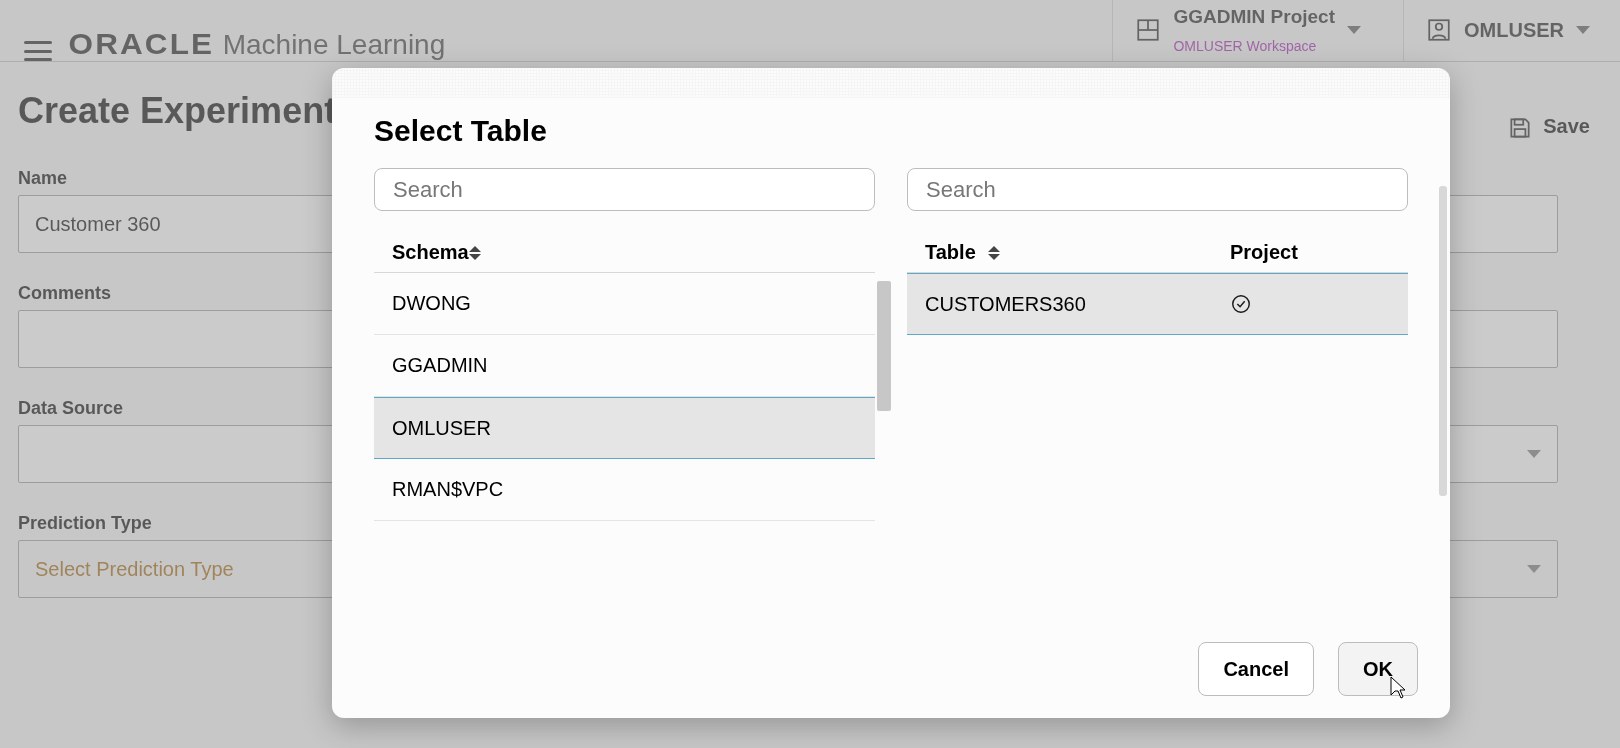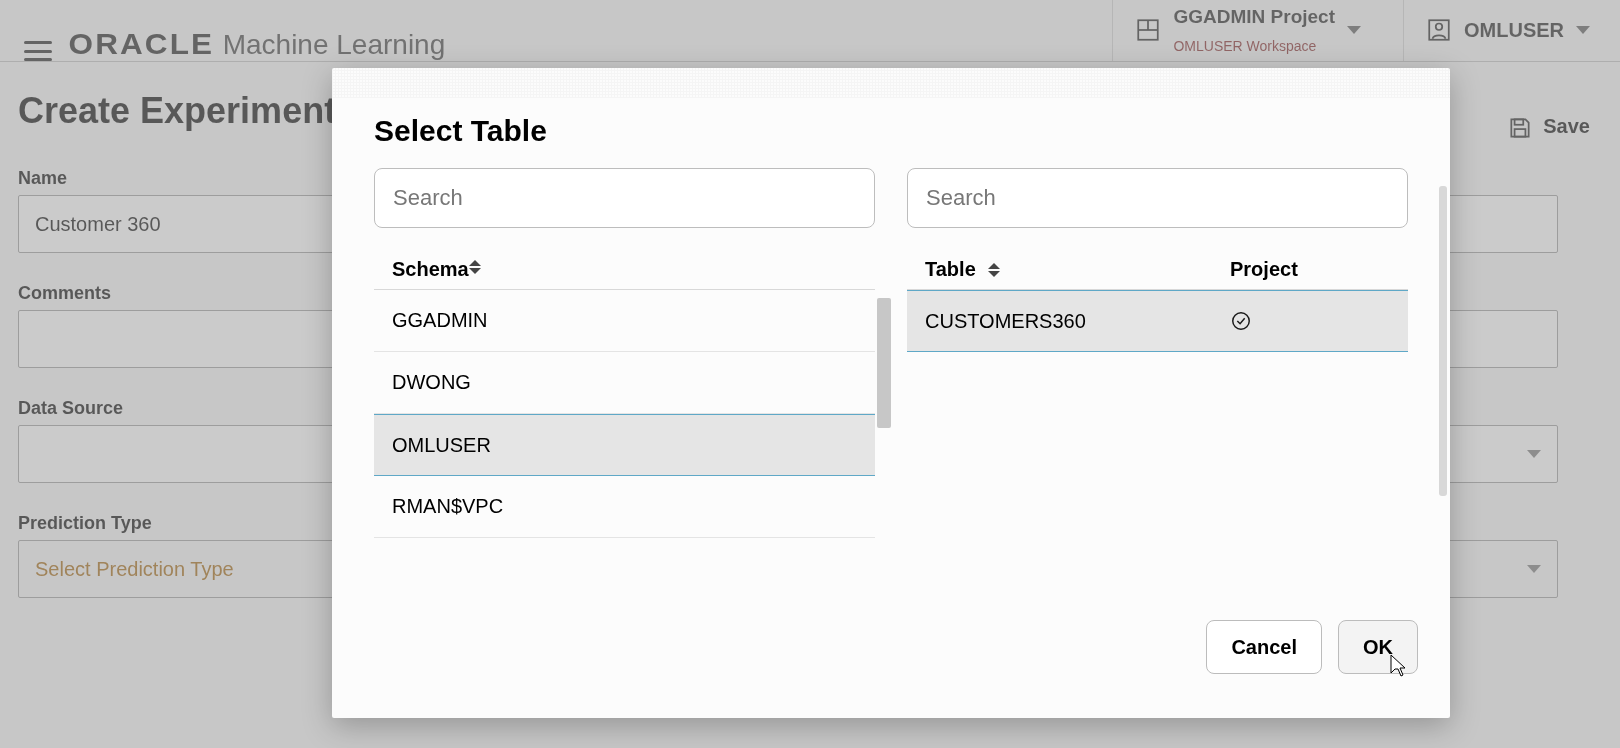--- a/index.html
+++ b/index.html
@@ -12,21 +12,21 @@
     }
     .hamburger { width: 28px; height: 20px; display: flex; flex-direction: column; justify-content: space-between; cursor: pointer; }
     .hamburger span { display: block; height: 3px; background: #1b1b1b; border-radius: 2px; }
     .brand { display: flex; align-items: baseline; gap: 12px; }
     .oracle-word { font-family: Arial, sans-serif; font-weight: 900; font-size: 30px; letter-spacing: 2px; color: #1b1b1b; transform: scaleX(1.05); }
     .brand-sub { font-size: 28px; color: #3a3a3a; font-weight: 400; }
     .top-spacer { flex: 1; }
     .top-sel { display: flex; align-items: center; gap: 12px; padding: 0 22px; height: 62px; border-left: 1px solid #d0d0d0; cursor: pointer; white-space: nowrap; }
     .top-sel .texts { display: flex; flex-direction: column; line-height: 1.15; }
     .top-sel .t1 { font-size: 19px; font-weight: 700; color: #1b1b1b; }
-    .top-sel .t2 { font-size: 14px; color: #7f1d1d; margin-top: 10px; }
+    .top-sel .t2 { font-size: 14px; color: #a21caf; margin-top: 10px; }
     .top-sel .t-user { font-size: 20px; font-weight: 700; color: #1b1b1b; }
     .caret-down { width: 0; height: 0; border-left: 7px solid transparent; border-right: 7px solid transparent; border-top: 8px solid #555; }
     .icon-box { width: 26px; height: 26px; }
     .icon-box svg { width: 100%; height: 100%; stroke: #1b1b1b; fill: none; stroke-width: 1.6; }
 
     
     .page { padding: 28px 0 0 18px; }
     .page h1 { font-size: 36px; font-weight: 800; margin-bottom: 36px; }
     .field { margin-bottom: 30px; max-width: 1540px; }
     .field label { display: block; font-size: 18px; font-weight: 700; margin-bottom: 6px; }
@@ -40,55 +40,55 @@
     .save-bar { position: absolute; top: 115px; right: 30px; display: flex; align-items: flex-start; gap: 10px; cursor: pointer; }
     .save-bar .lbl { font-size: 20px; font-weight: 600; }
 
     
     .overlay {
       position: absolute; inset: 0; background: rgba(160,160,160,0.55);
       display: flex; justify-content: center; pointer-events: auto;
     }
     .dialog {
       position: absolute; top: 68px; left: 332px; width: 1118px; height: 650px;
-      background: #fcfcfc; border-radius: 2px; box-shadow: 0 8px 30px rgba(0,0,0,0.25); overflow: hidden;
+      background: #fcfcfc; border-radius: 12px; box-shadow: 0 8px 30px rgba(0,0,0,0.25); overflow: hidden;
       display: flex; flex-direction: column;
     }
     .dialog-header-texture { height: 30px; background:
       repeating-linear-gradient(0deg, #e9e9e9 0 1px, transparent 1px 3px),
       repeating-linear-gradient(90deg, #e9e9e9 0 1px, transparent 1px 3px); opacity: .35; }
     .dialog-body { flex: 1; padding: 16px 42px 0 42px; position: relative; }
     .dialog-title { font-size: 30px; font-weight: 800; margin-bottom: 20px; }
     .cols { display: flex; gap: 32px; }
     .col { flex: 1; min-width: 0; }
     .search-box {
-      width: 100%; height: 60px; border: 1px solid #bdbdbd; border-radius: 8px;
+      width: 100%; height: 43px; border: 1px solid #bdbdbd; border-radius: 8px;
       padding: 0 18px; font-size: 22px; color: #555; outline: none; background: #fff;
     }
     .search-box::placeholder { color: #777; }
     .list-wrap { margin-top: 30px; position: relative; }
-    .list-header { display: flex; padding: 0 18px 8px 18px; font-size: 20px; font-weight: 700; }
+    .list-header { display: flex; align-items: center; padding: 0 18px 8px 18px; font-size: 20px; font-weight: 700; }
     .list-header.two { display: grid; grid-template-columns: 1fr 160px; padding: 0 18px 8px 18px; }
     .sort-ic { width: 14px; height: 18px; display: inline-flex; flex-direction: column; justify-content: center; gap: 2px; }
     .sort-ic::before, .sort-ic::after { content: ""; width: 0; height: 0; border-left: 6px solid transparent; border-right: 6px solid transparent; }
     .sort-ic::before { border-bottom: 6px solid #444; }
     .sort-ic::after  { border-top: 6px solid #444; }
     .rule { height: 1px; background: #d8d8d8; }
     .row {
       display: flex; align-items: center; height: 62px; padding: 0 18px; font-size: 20px;
       border-bottom: 1px solid #e4e4e4; cursor: pointer;
     }
     .row.selected { background: #e5e5e5; border-top: 1px solid #5fa8c7; border-bottom: 1px solid #5fa8c7; }
     .row.two { display: grid; grid-template-columns: 1fr 160px; align-items: center; }
     .access-ic { width: 22px; height: 22px; }
     .access-ic svg { width: 100%; height: 100%; stroke: #1b1b1b; fill: none; stroke-width: 1.6; }
     .fake-scrollbar { position: absolute; right: -16px; top: 40px; width: 14px; height: 130px; background: #c7c7c7; border-radius: 2px; }
     .fake-scrollbar.outer { position: absolute; right: 3px; top: 118px; width: 8px; height: 310px; background: #d8d8d8; border-radius: 3px; }
     .dialog-footer {
-      position: absolute; right: 32px; bottom: 44px; display: flex; gap: 16px;
+      position: absolute; right: 32px; bottom: 22px; display: flex; gap: 24px;
     }
     .btn {
       height: 54px; padding: 0 24px; border: 1px solid #bcbcbc; background: #fff; border-radius: 8px;
       font-size: 20px; font-weight: 600; cursor: pointer; display: flex; align-items: center; justify-content: center;
     }
     .btn.ok { background: #f3f3f3; }
     .cursor-img { position: absolute; right: 12px; bottom: -6px; width: 20px; height: 26px; }
     .cursor-img svg { width: 100%; height: 100%; }
   </style>
 </head>
@@ -184,24 +184,24 @@
         <div class="col">
           <input class="search-box" type="text" placeholder="Search" style="">
           <div class="list-wrap">
             <div class="list-header">
               <span>Schema</span>
               <span class="sort-ic"></span>
             </div>
             <div class="rule"></div>
             <div id="schema-rows">
                 <div class="row">
+                  <span>DWONG</span>
+                </div>
+                <div class="row">
                   <span>GGADMIN</span>
-                </div>
-                <div class="row">
-                  <span>DWONG</span>
                 </div>
                 <div class="row selected">
                   <span>OMLUSER</span>
                 </div>
                 <div class="row">
                   <span>RMAN$VPC</span>
                 </div>
               </div>
             <div class="fake-scrollbar"></div>
           </div>

